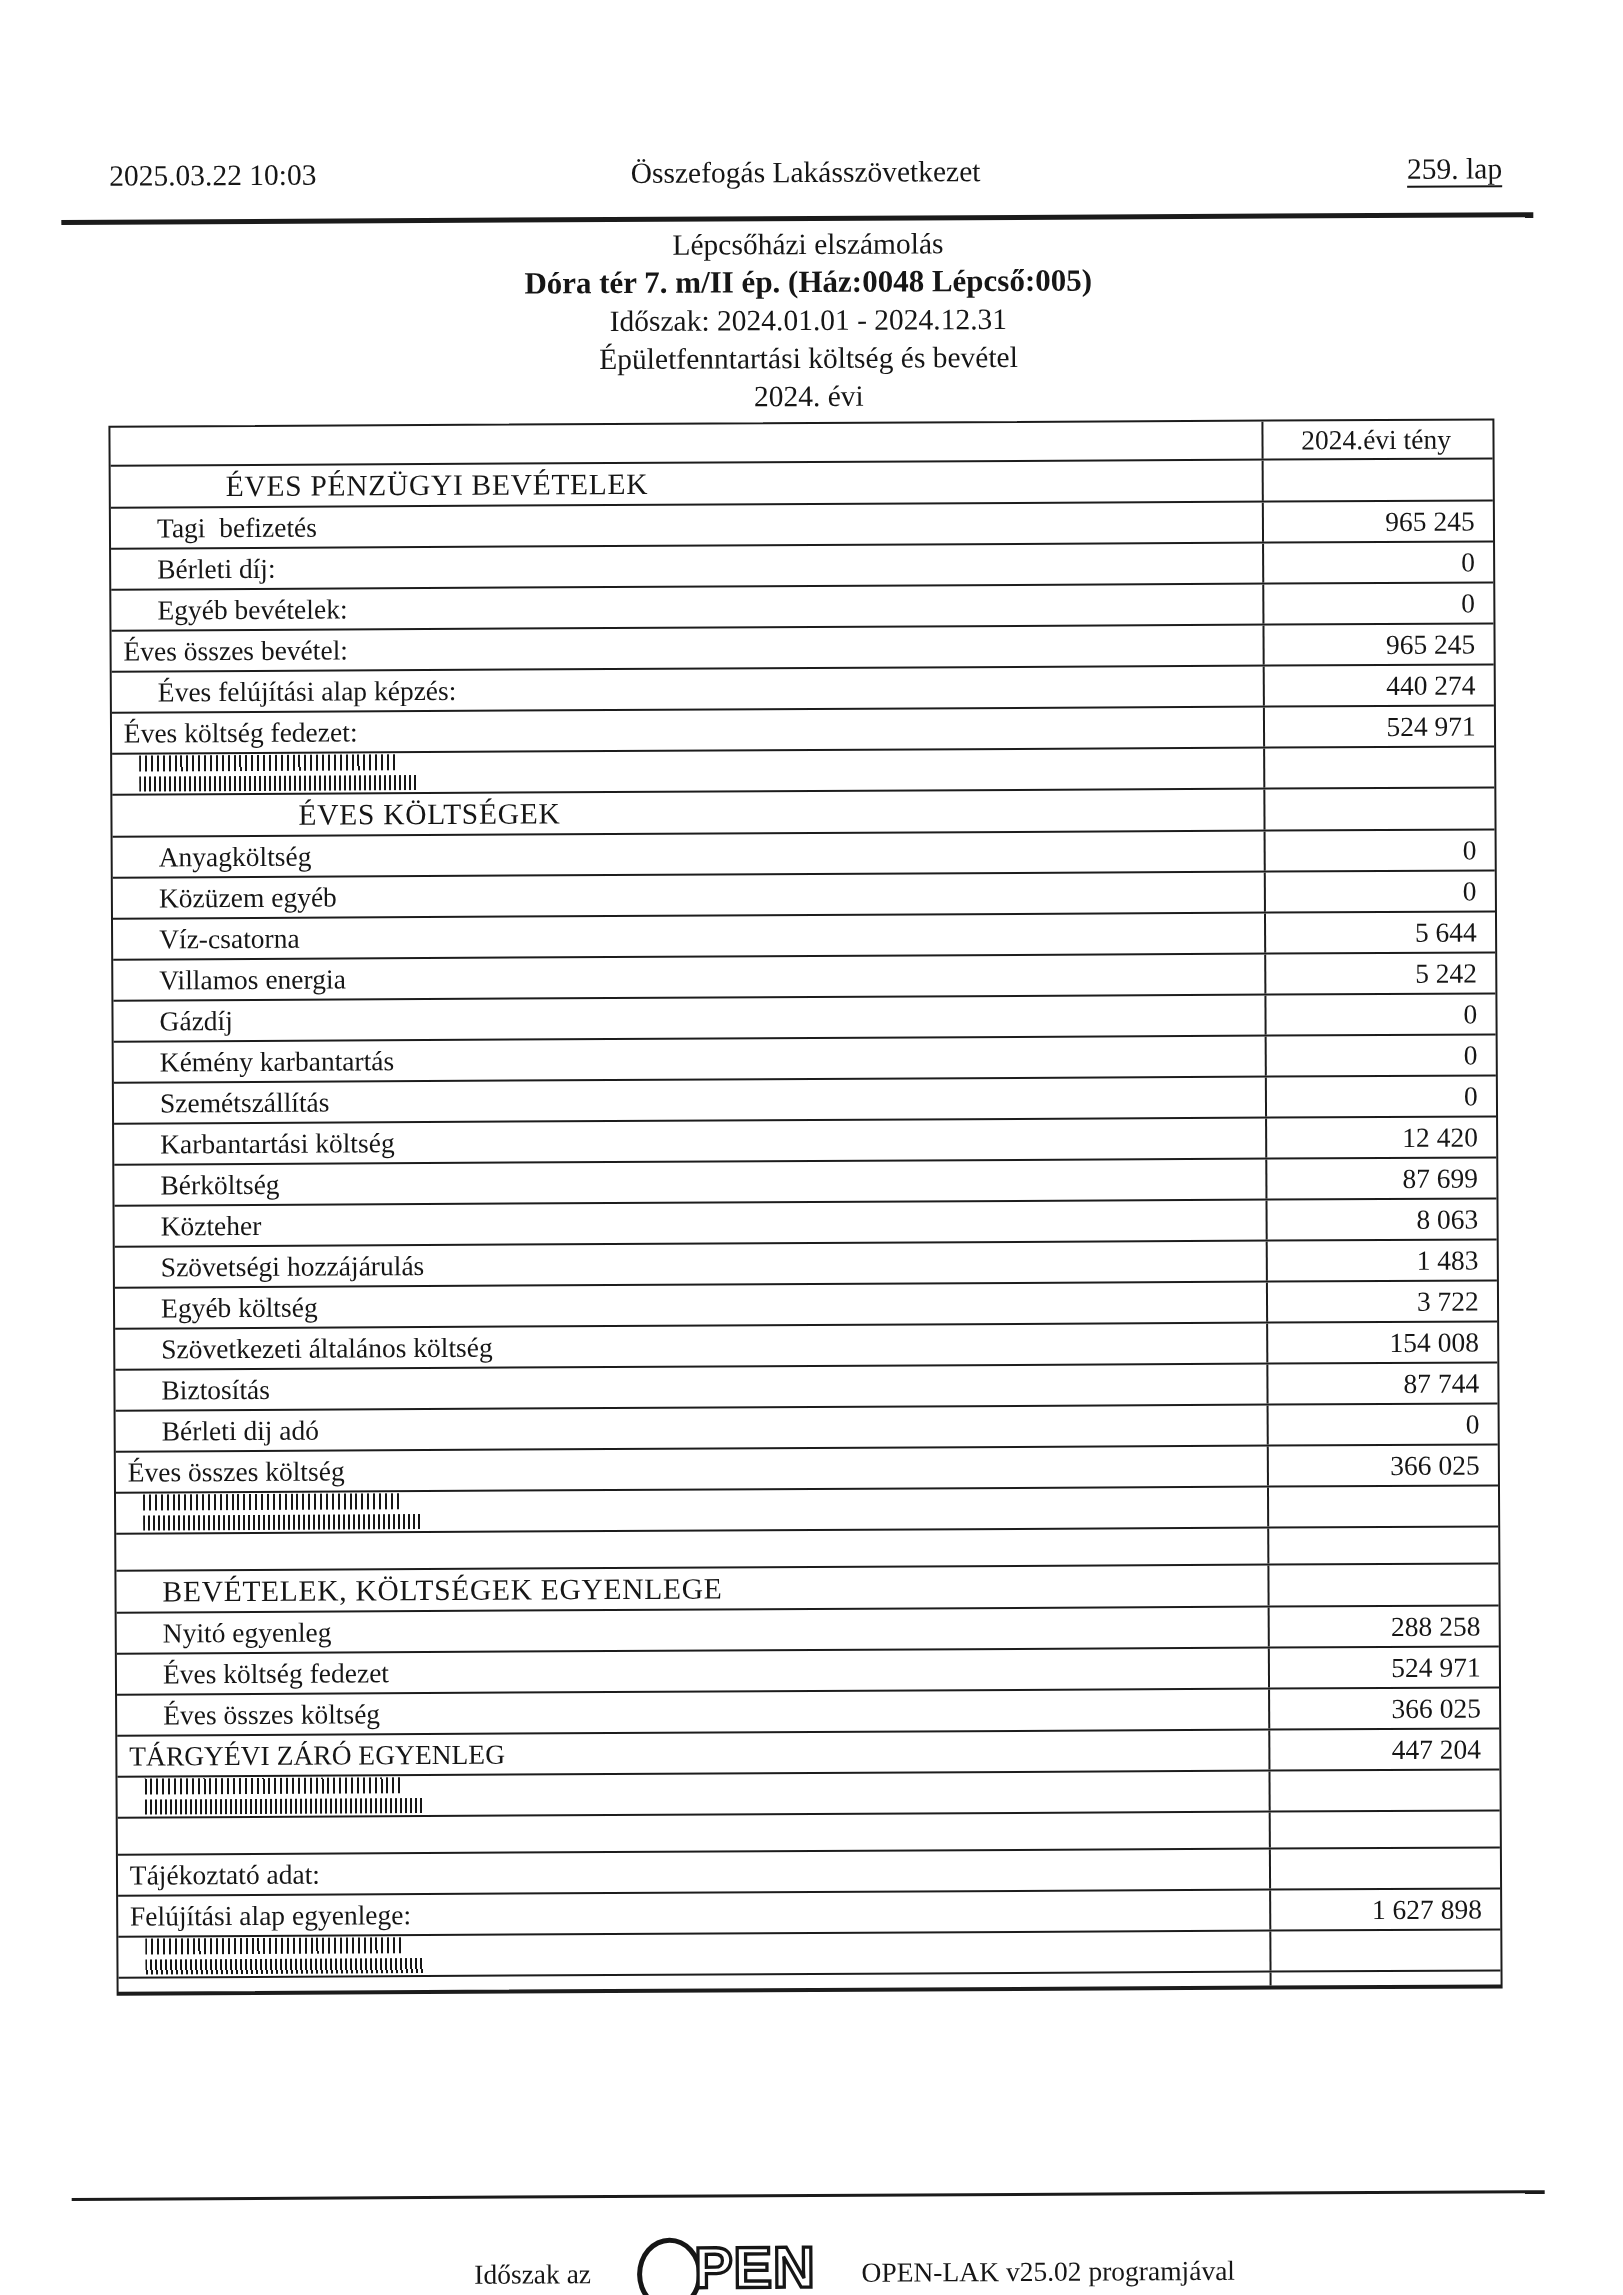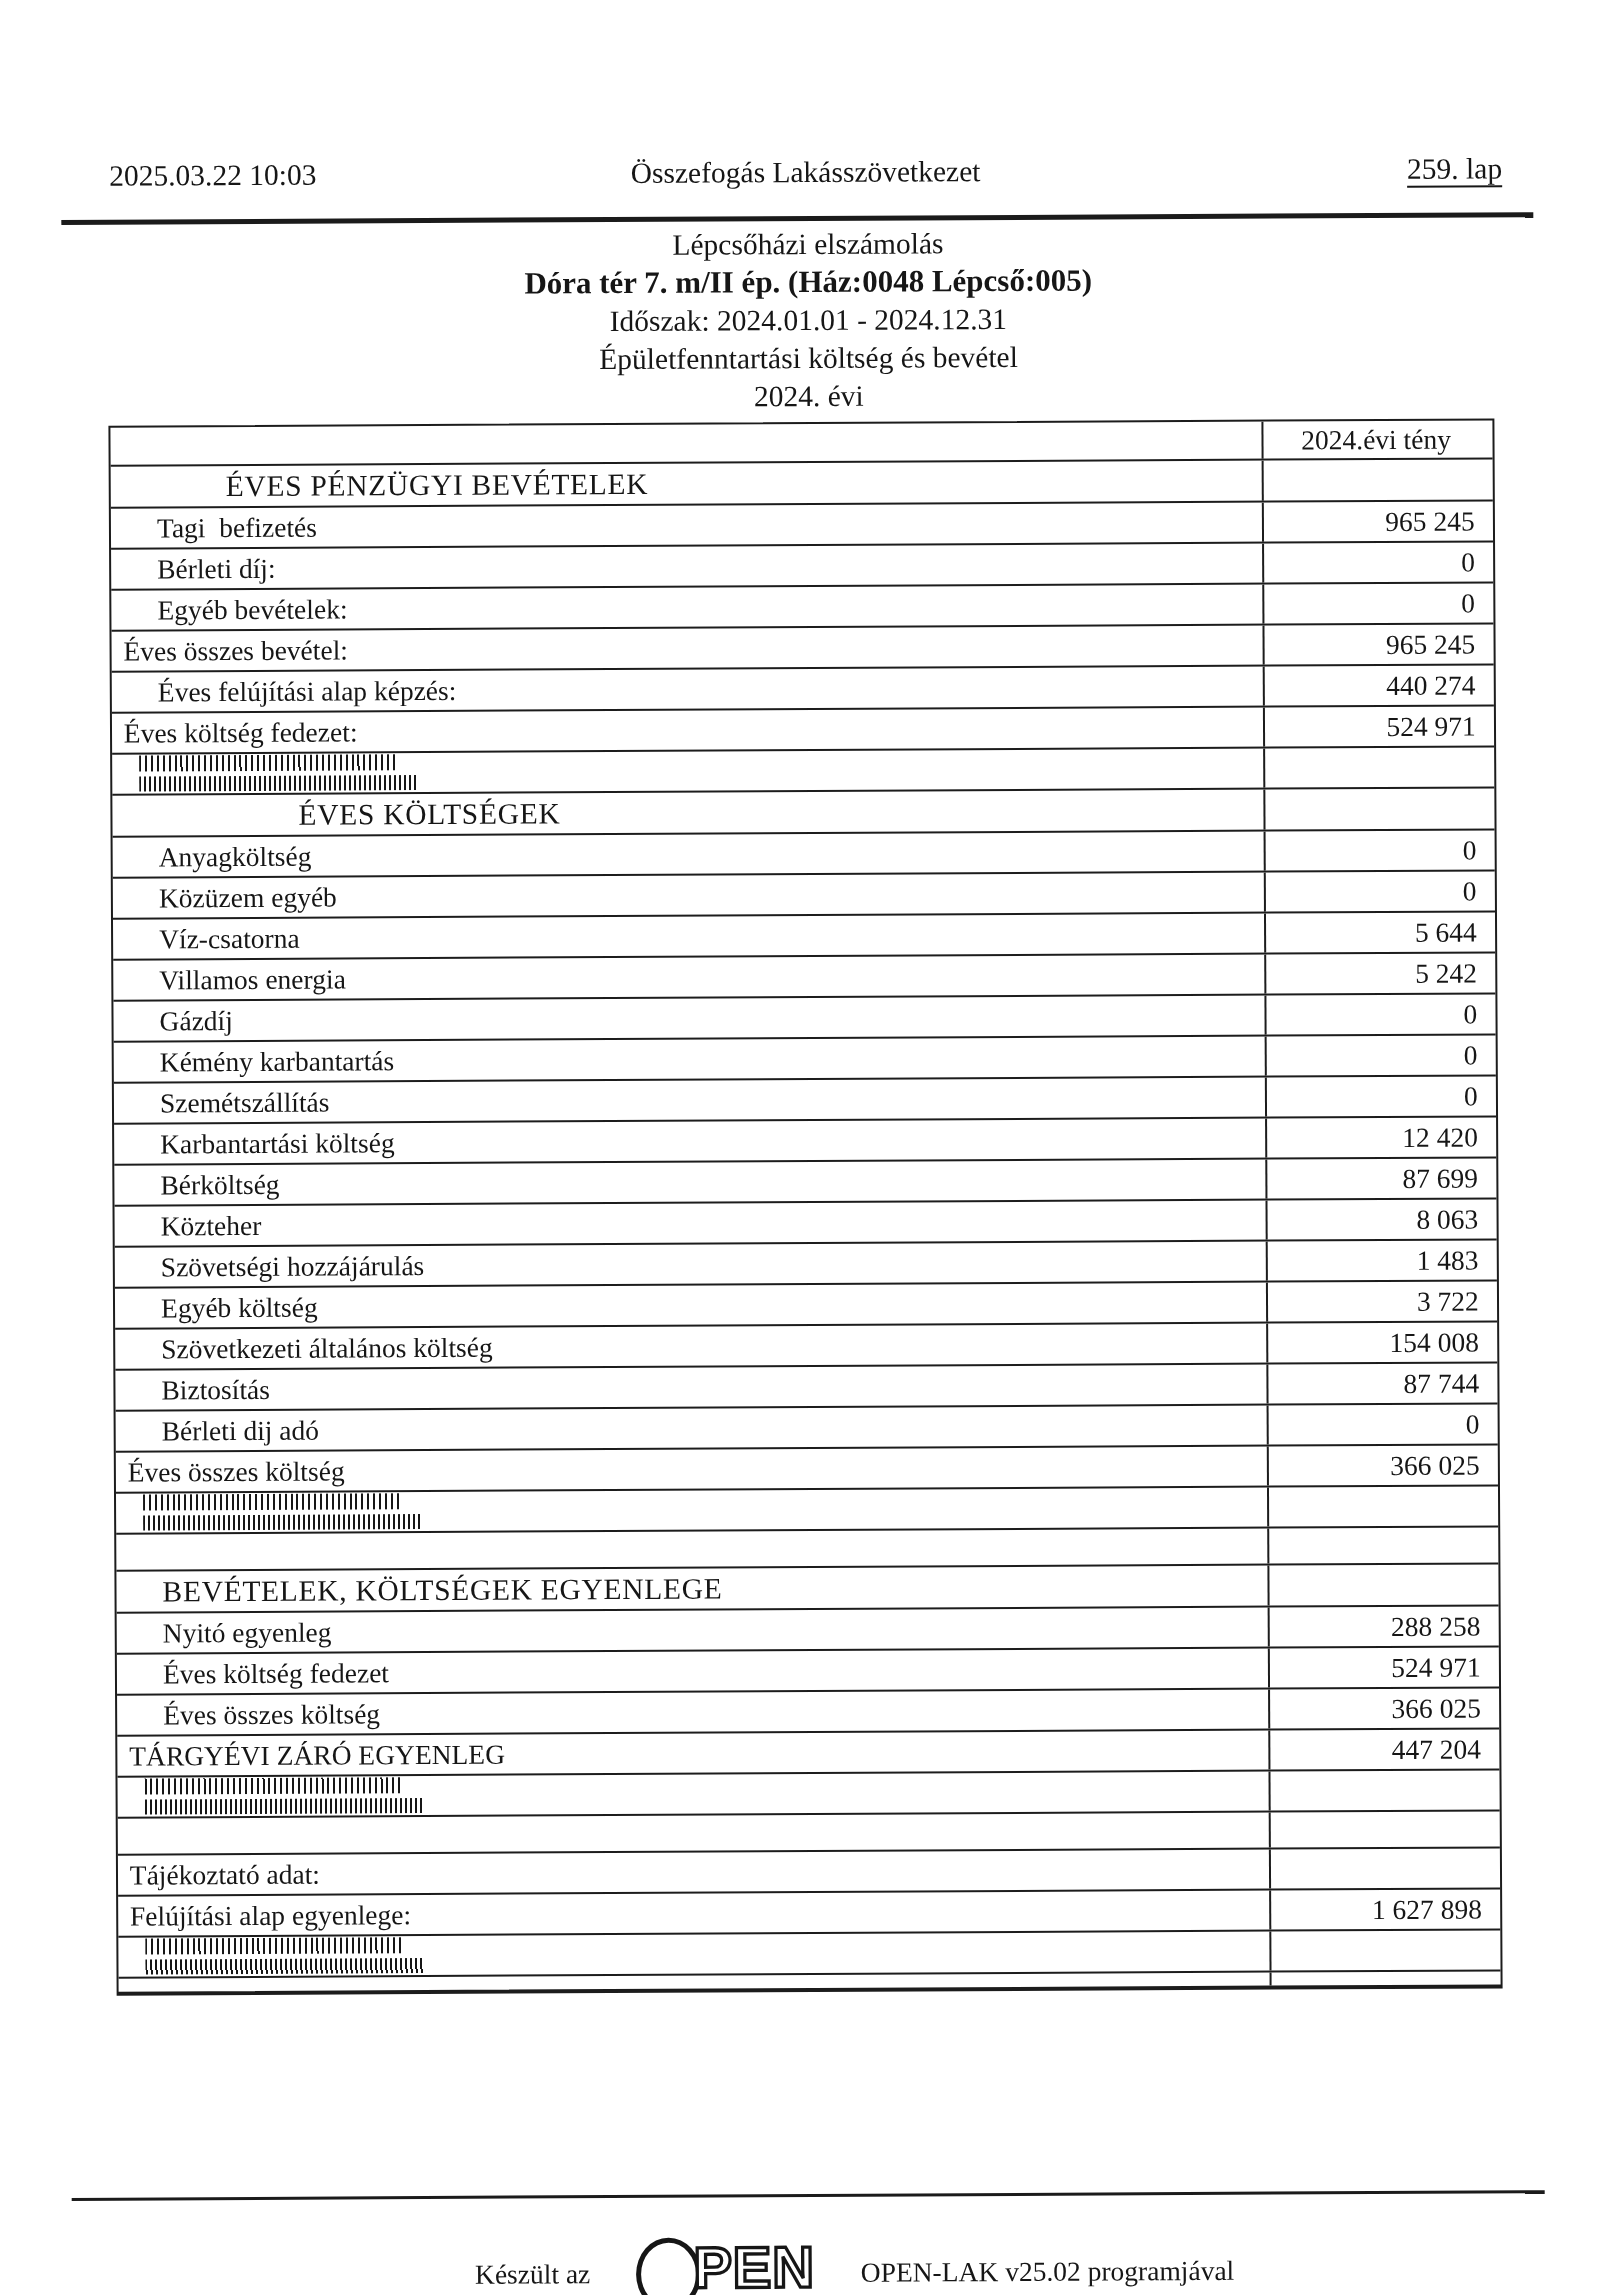--- a/index.html
+++ b/index.html
@@ -249,21 +249,21 @@
         <div class="val"></div>
       </div>
       <div class="row r-empty ind0">
         <div class="lbl"></div>
         <div class="val"></div>
       </div>
     </div>
 
   <div class="foot-rule"></div>
   <div class="foot-line">
-    <span>Készült az</span>
+    <span>Időszak az</span>
     <span class="logo">
       <span class="logo-circle"></span>
       <span class="logo-pen">PEN</span>
 
     </span>
     <span>OPEN-LAK v25.02 programjával</span>
   </div>
 
 </div>
 

